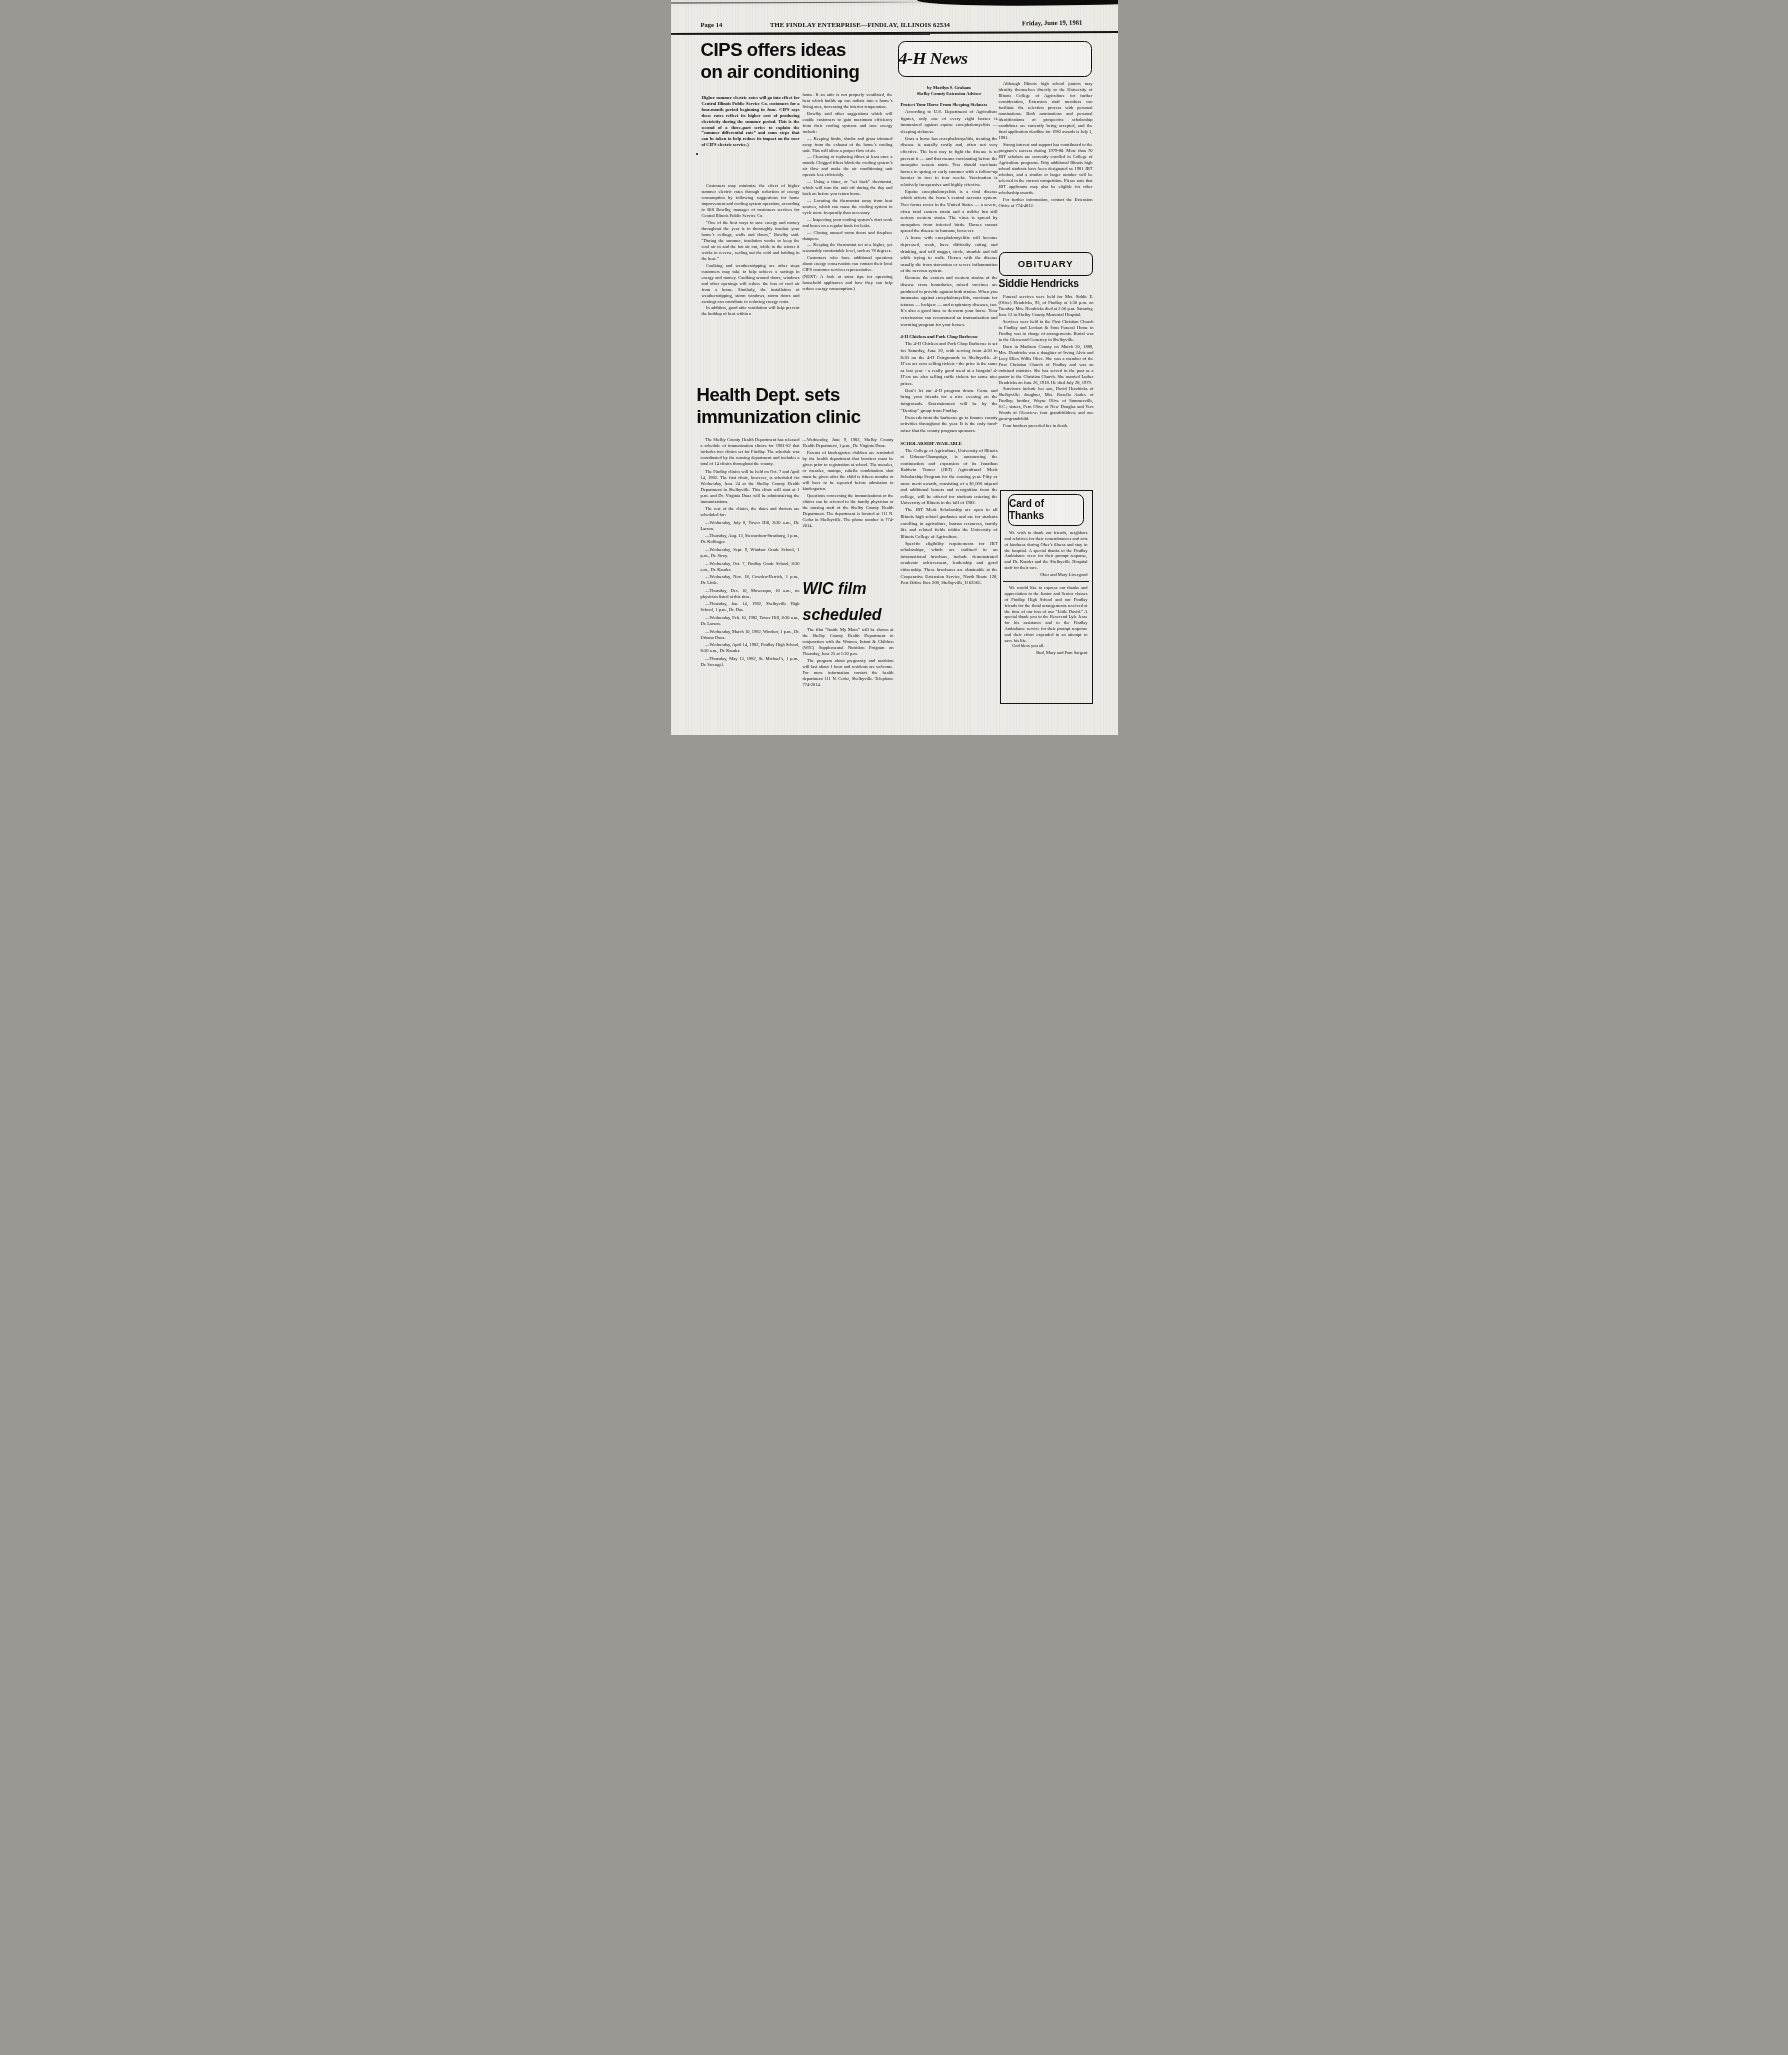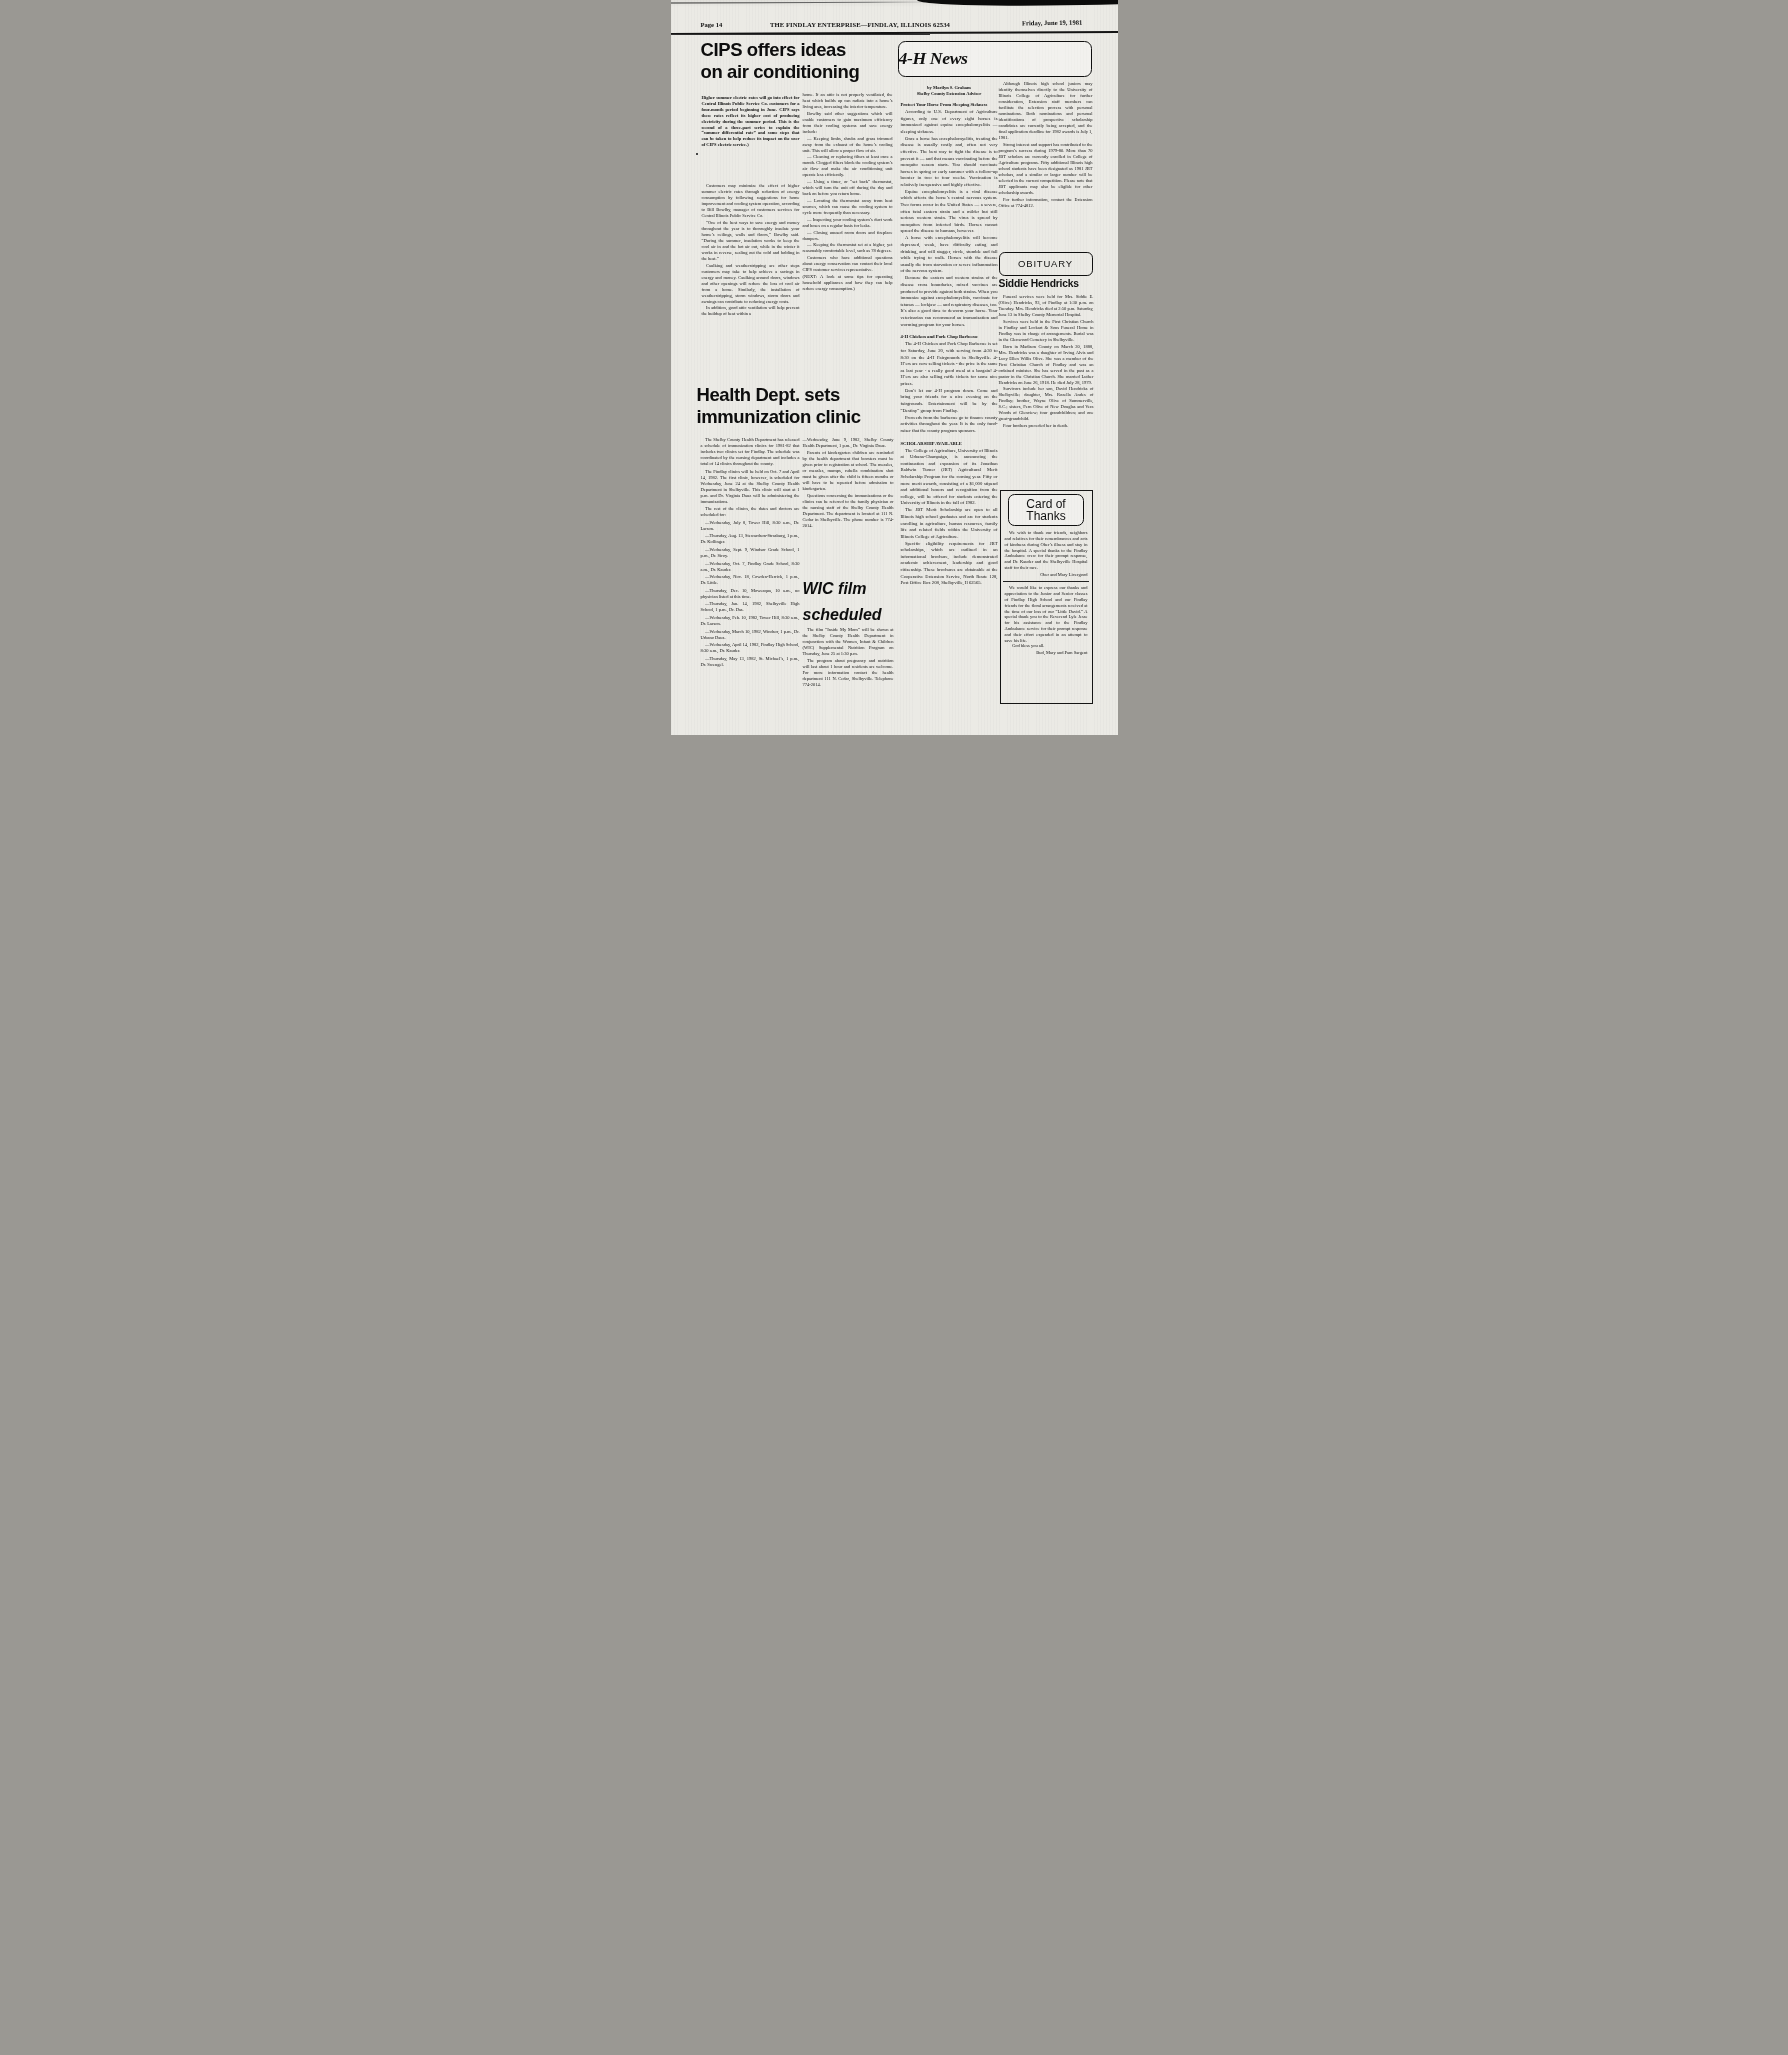--- a/index.html
+++ b/index.html
@@ -49,27 +49,27 @@
   .fourh-title{width:100%;font-family:"Liberation Serif",serif;font-style:italic;font-weight:bold;font-size:17.7px;line-height:33px;letter-spacing:-0.4px;}
   .byline{position:absolute;left:230px;top:85px;width:97px;text-align:center;font-weight:bold;font-size:4.5px;line-height:5.8px;}
   .midcol{left:230px;top:102px;width:97px;font-size:4.7px;line-height:6.6px;}
   .midcol p{margin:0 0 0.4px 0;text-indent:4.5px;}
   .subhead{font-weight:bold;text-indent:0 !important;}
   .gap{margin-top:6.2px !important;}
   .rightcol{left:328px;top:81px;width:94px;}
 
   
   .obit-box{position:absolute;left:328px;top:252px;width:92px;height:22px;border:1.6px solid #101010;border-radius:5.8px;}
-  .obit-box-title{width:100%;text-align:center;font-family:"Liberation Sans",sans-serif;font-weight:normal;font-size:9.5px;line-height:21.4px;letter-spacing:0.8px;}
+  .obit-box-title{width:100%;text-align:center;font-family:"Liberation Sans",sans-serif;font-weight:bold;font-size:9.5px;line-height:21.4px;letter-spacing:0.8px;}
   .obit-name{position:absolute;left:328px;top:278px;font-family:"Liberation Sans",sans-serif;font-weight:bold;font-size:10.3px;letter-spacing:-0.2px;}
   .obitcol{left:328px;top:294px;width:95px;}
 
   
   .card-outer{position:absolute;left:329px;top:490px;width:93px;height:214px;border:1px solid #151515;box-sizing:border-box;padding:2.5px 4.1px;}
-  .card-title-box{width:74px;margin:0.8px auto 4.1px auto;border:1.6px solid #101010;border-radius:6.6px;text-align:center;font-family:"Liberation Sans",sans-serif;font-weight:normal;font-size:12px;line-height:12px;padding:2.9px 0;background:rgba(255,255,255,0.3);}
+  .card-title-box{width:74px;margin:0.8px auto 4.1px auto;border:1.6px solid #101010;border-radius:6.6px;font-family:"Liberation Sans",sans-serif;font-weight:bold;font-size:10px;line-height:12px;padding:2.9px 0;background:rgba(255,255,255,0.3);}
   .cardtext{text-align:justify;font-size:4.5px;line-height:5.8px;}
   .cardtext p{margin:0;text-indent:4.5px;}
   .sig{text-align:right;text-indent:0 !important;margin-top:0.8px !important;}
   .card-divider{border:none;border-top:0.8px solid #222;margin:3.7px -1.6px 3.3px -1.6px;}
   .blessing{text-indent:7.4px !important;}
 </style>
 </head>
 <body>
 
 <div class="page">

